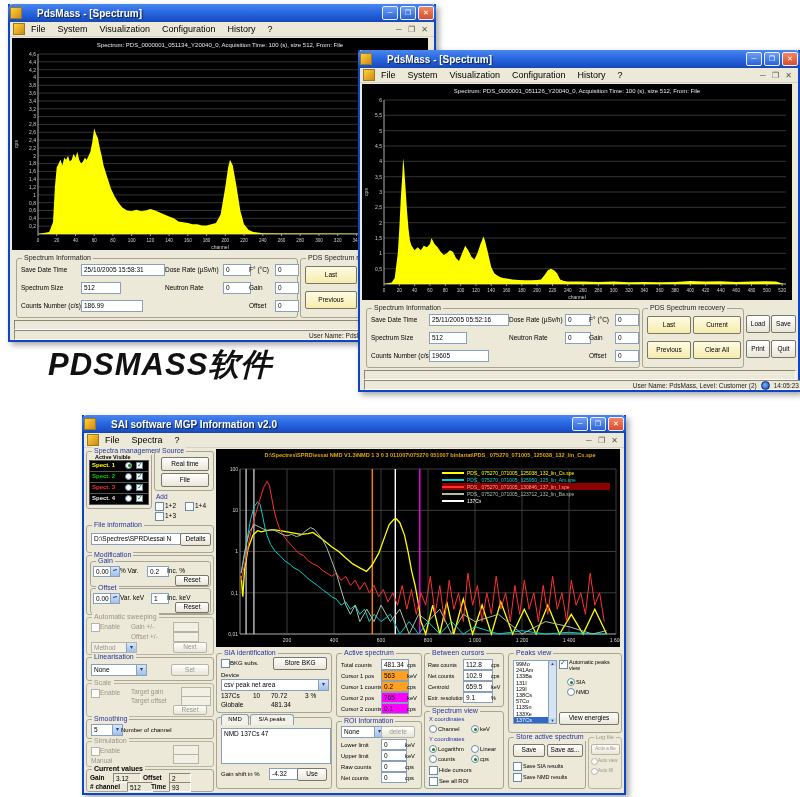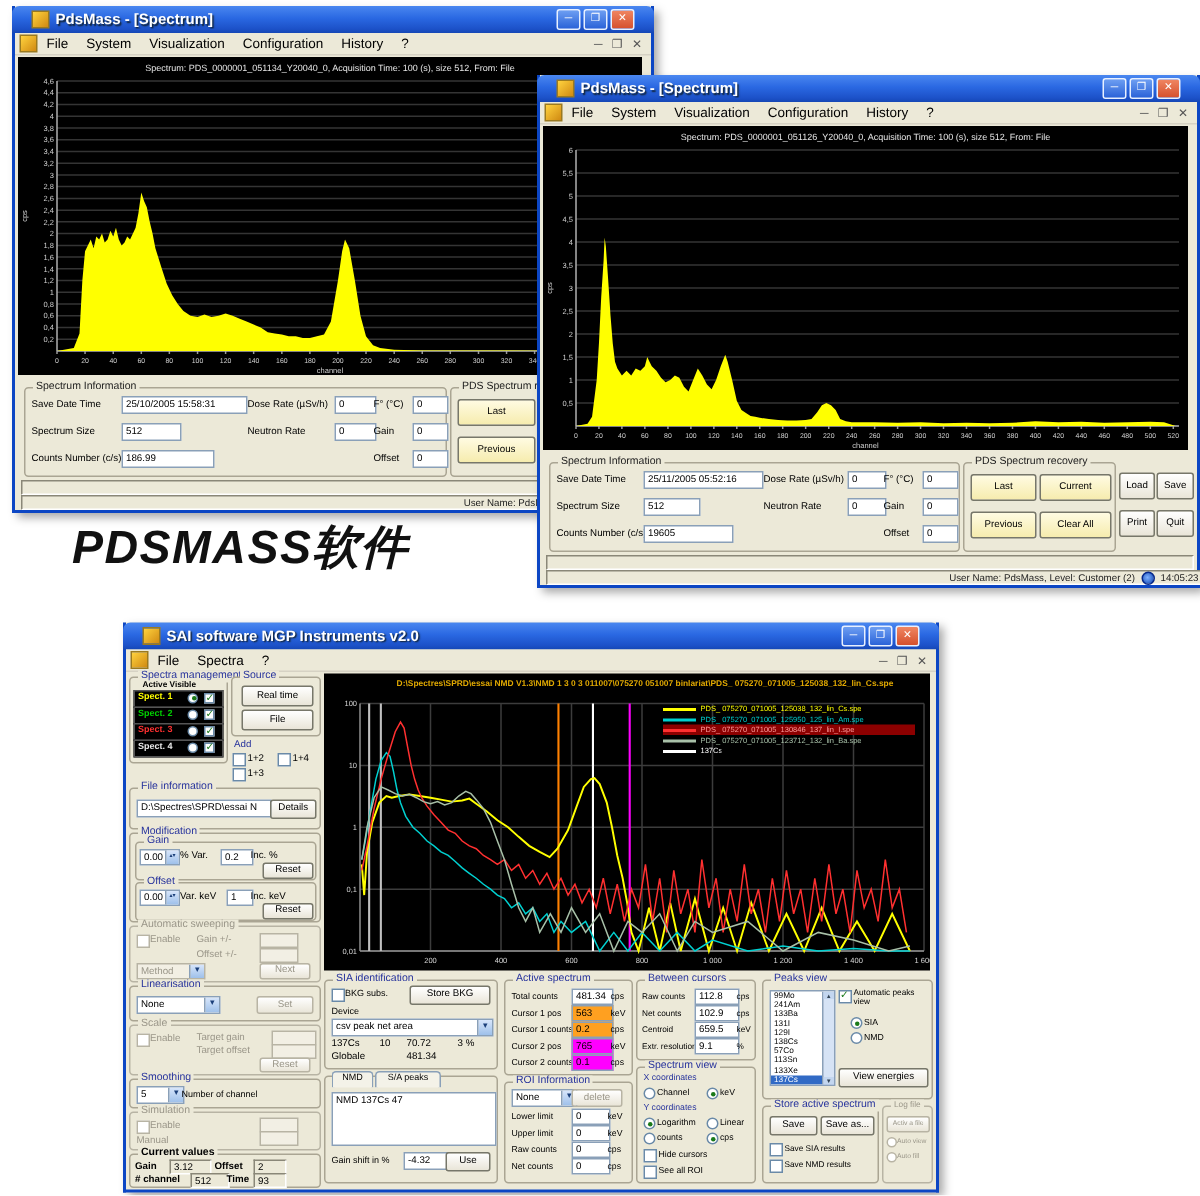--- a/index.html
+++ b/index.html
@@ -1,20 +1,20 @@
 <!DOCTYPE html>
 <html><head>
 <meta charset="utf-8">
 <style>
   html,body{margin:0;padding:0;background:#fff;font-family:"Liberation Sans",sans-serif;}
   #canvas{position:relative;width:800px;height:797px;background:#fff;overflow:hidden;}
   .w{position:absolute;background:#ece9d8;border:2px solid #0c46c4;border-top:none;box-shadow:3px 3px 6px rgba(0,0,0,.35);}
   .tbar{position:absolute;top:0;left:-2px;right:-2px;height:18px;border-radius:5px 5px 0 0;
         background:linear-gradient(180deg,#4a87f0 0%,#2a68e2 45%,#1c51c8 85%,#1547b5 100%);
-        color:#fff;font-size:10px;font-weight:bold;display:flex;align-items:center;padding:0 13px;gap:4px;white-space:nowrap;}
+        color:#fff;font-size:10px;font-weight:bold;display:flex;align-items:center;padding:0 2px;gap:15px;white-space:nowrap;}
   .ttext{flex:1;overflow:hidden;text-shadow:1px 1px 1px #123;}
   .tbtns{display:flex;gap:2px;}
   .tbtn{width:14px;height:12px;border:1px solid #e8f0ff;border-radius:2px;background:linear-gradient(#6d9ef2,#2b63d8);
         color:#fff;font-size:7px;line-height:11px;text-align:center;font-weight:normal;}
   .tbtn.close{background:linear-gradient(#f08662,#d5502d);}
   .mbar{position:absolute;left:0;right:0;height:14px;background:#ece9d8;font-size:9px;display:flex;align-items:center;border-bottom:1px solid #d6d2c4;}
   .mitem{padding:0 6px;}
   .mico{width:10px;height:10px;margin-left:3px;background:linear-gradient(135deg,#ffd23e,#d08a12);border:1px solid #9a7a20;}
   .mdictl{margin-left:auto;padding-right:4px;color:#555;font-size:8px;letter-spacing:2px;}
   .chart{position:absolute;background:#000;}
@@ -349,21 +349,21 @@
   <div class="sunk stat" style="left:4px;top:330px;width:430px;height:8px">
     <span>User Name: PdsMass, Level: Customer (2)</span>
     <span class="bluedot" style="width:7px;height:7px"></span>
     <span>14:05:23</span>
   </div>
 </div>
 
 <div class="w blue" id="w3" style="left:82px;top:415px;width:540px;height:378px;z-index:3">
   <div class="tbar">
     <span class="mico" style="margin:0"></span>
-    <span class="ttext">SAI software MGP Instruments v2.0</span>
+    <span class="ttext">SAI software MGP Information v2.0</span>
     <span class="tbtns">
           <span class="tbtn">─</span>
           <span class="tbtn">❐</span>
           <span class="tbtn close">✕</span>
         </span>
   </div>
   <div class="mbar" style="top:18px">
     <span class="mico"></span>
     <span class="mitem">File</span>
     <span class="mitem">Spectra</span>

